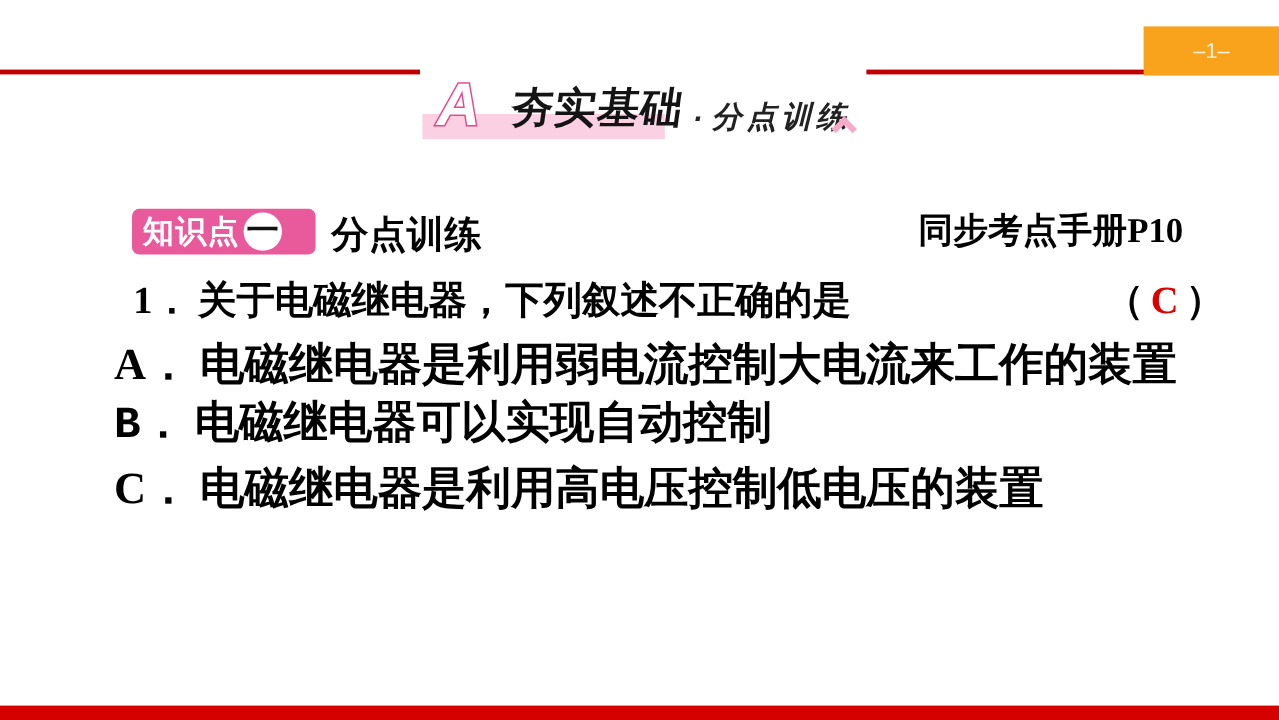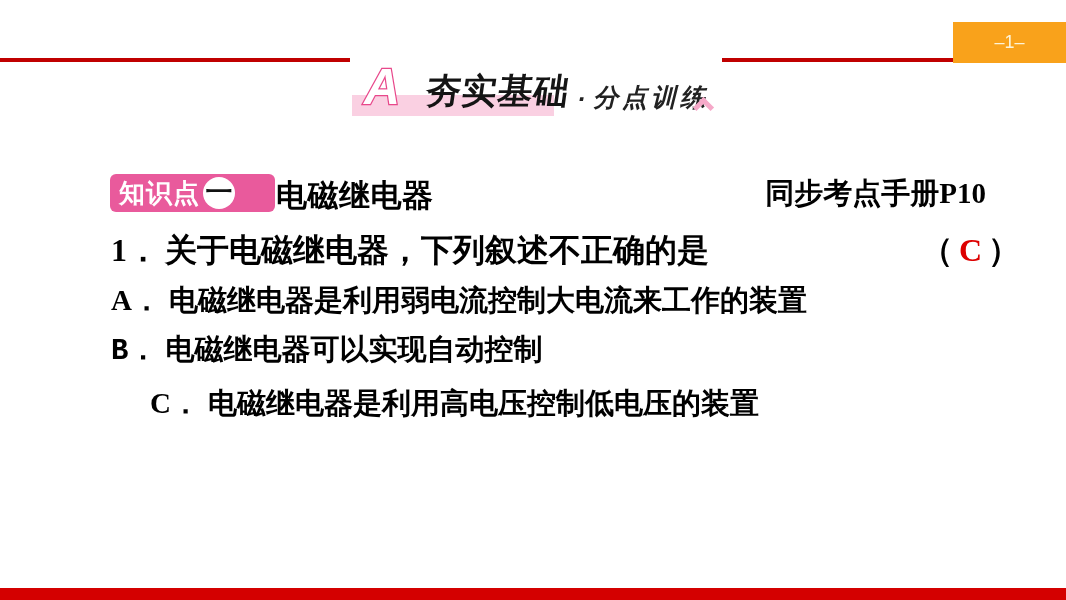--- a/index.html
+++ b/index.html
@@ -81,21 +81,21 @@
     width: 15px; height: 15px;
     border-top: 5px solid #F6A9C9;
     border-right: 5px solid #F6A9C9;
     transform: rotate(-45deg);
   }
 
   
   .kp-badge {
     position: absolute;
     left: 110px; top: 174px;
-    width: 165px; height: 38px;
+    width: 153px; height: 38px;
     background: #E95A9C;
     border-radius: 6px;
     display: flex; align-items: center;
     padding-left: 9px;
   }
   .kp-badge-text {
     color: #ffffff;
     font-family: "Liberation Sans", "DejaVu Sans", sans-serif;
     font-weight: 900;
     font-size: 26px;
@@ -157,32 +157,32 @@
     white-space: nowrap;
   }
   .answer-letter {
     color: #DD0000;
     margin: 0 6px;
   }
 
   
   .option {
     position: absolute;
-    left: 111px;
-    font-weight: bold;
-    font-size: 29px;
+    left: 95px;
+    font-weight: bold;
+    font-size: 37px;
     line-height: 1;
     color: #000000;
     white-space: nowrap;
     text-align: center;
   }
   .opt-label { margin-right: 8px; }
   .opt-a { top: 286px; }
   .opt-b { top: 337px; font-family: Liberation Mono, monospace; }
-  .opt-c { top: 389px; margin-left: 39px; }
+  .opt-c { top: 389px; }
   .opt-d { top: 441px; }
 
   
   .bottom-bar {
     position: absolute;
     left: 0; top: 588px;
     width: 1066px; height: 12px;
     background: #D40000;
   }
 </style>
@@ -206,21 +206,21 @@
     <div class="logo-subtitle">·分点训练</div>
     <div class="logo-caret"></div>
   </div>
 
   <div class="kp-badge">
     <span class="kp-badge-text">知识点</span>
     <span class="kp-circle">
       <span class="kp-num">一</span>
     </span>
   </div>
-  <div class="kp-title">电磁继电器</div>
+  <div class="kp-title">分点训练</div>
   <div class="kp-ref">同步考点手册P10</div>
 
   <div class="q-line">
     <span class="q-num">1．</span><span>关于电磁继电器，下列叙述不正确的是</span>
   </div>
 
   <div class="answer-group">
     <span>（</span><span class="answer-letter">C</span><span>）</span>
   </div>
 

